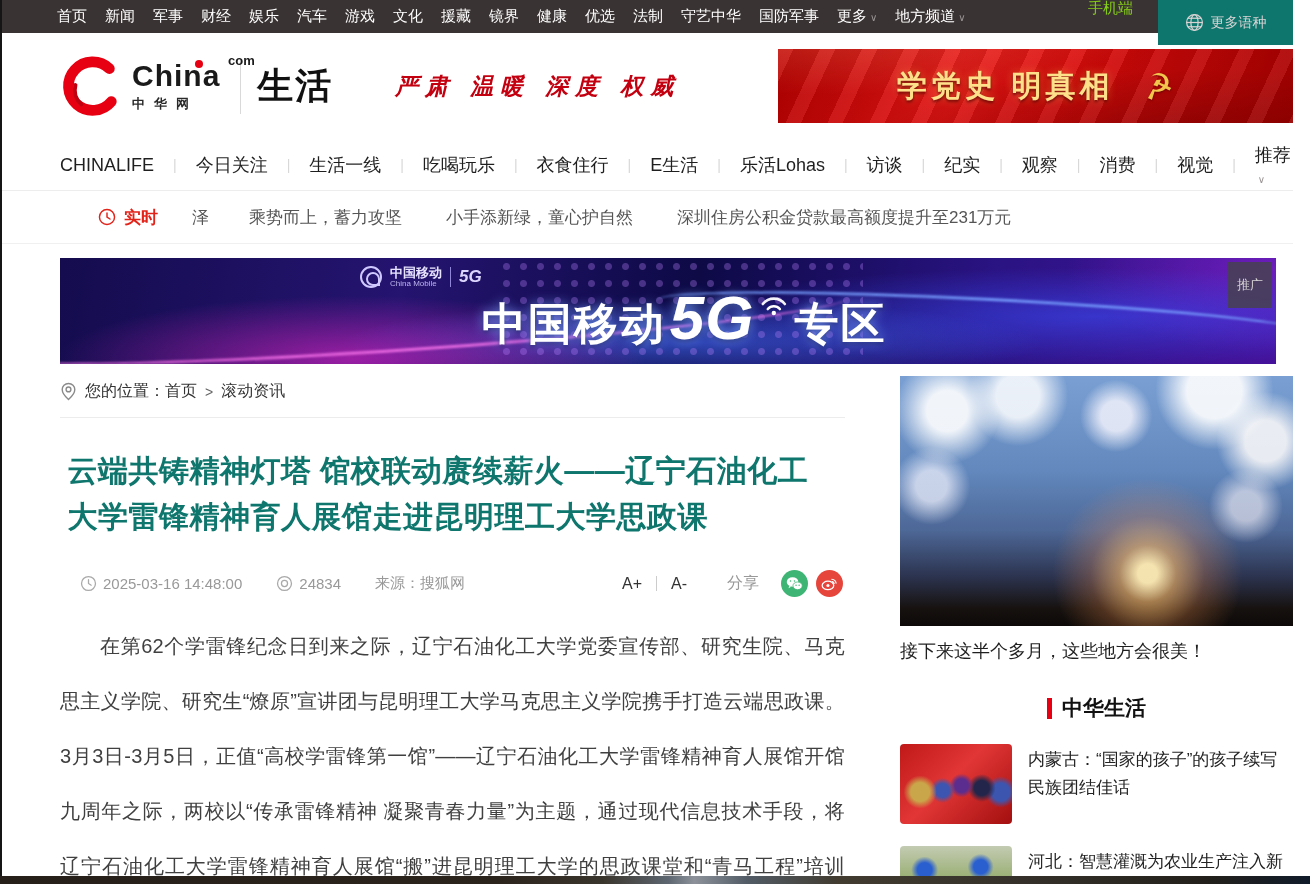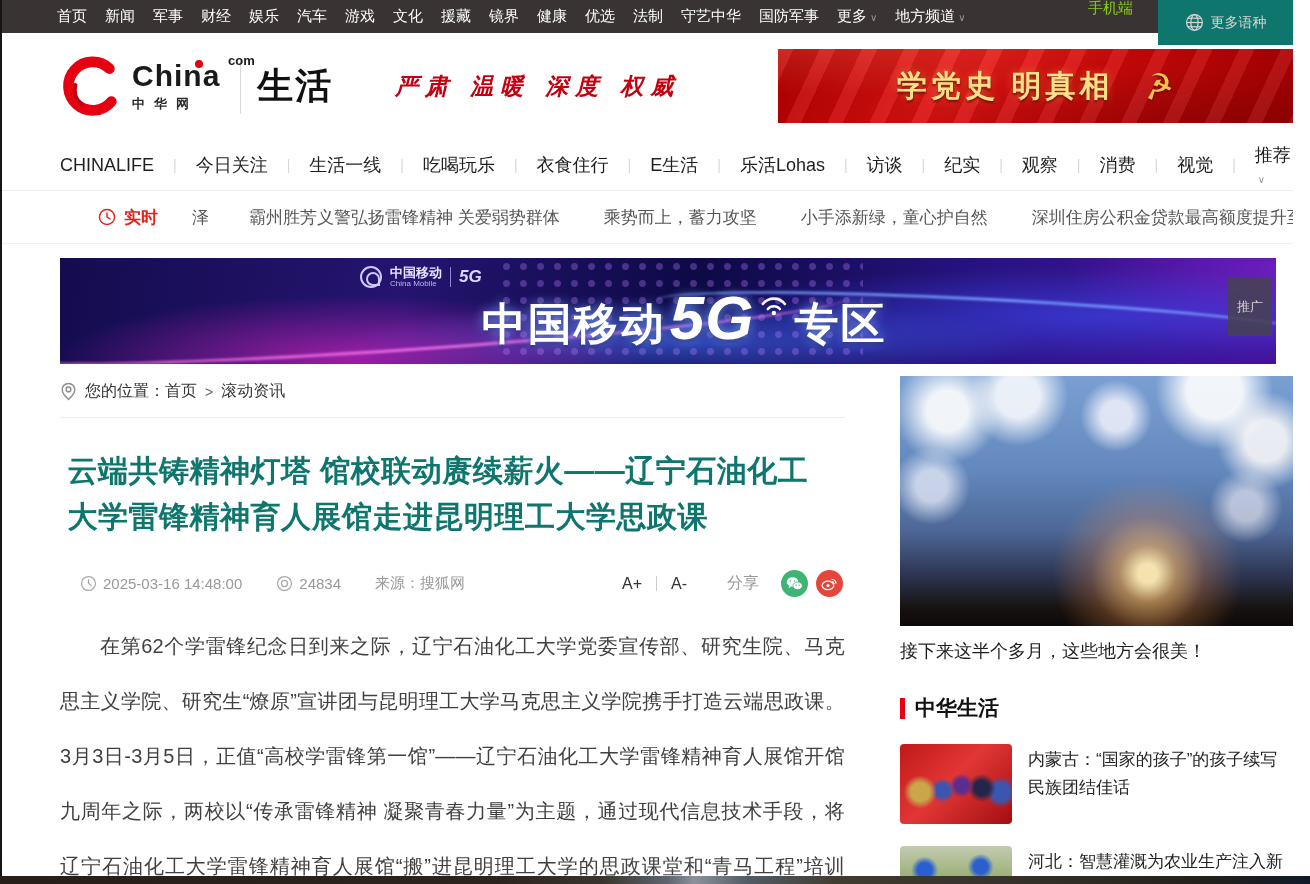--- a/index.html
+++ b/index.html
@@ -84,22 +84,22 @@
   .bn-logo-cn { font-size:13px; font-weight:700; line-height:13px; }
   .bn-logo-en { font-size:8px; line-height:9px; color:#bdb4ee; }
   .bn-logo-div { width:1px; height:20px; background:#8f86d8; }
   .bn-logo-5g { font-size:17px; font-weight:700; font-style:italic; color:#dcd6ff; }
   .bn-title { position:absolute; left:50%; top:24px; transform:translateX(-46%); display:flex;
     align-items:baseline; color:#fff; white-space:nowrap;
     text-shadow:0 0 12px rgba(120,160,255,.9), 0 2px 4px rgba(0,0,40,.6); }
   .bn-t-cn { font-size:44px; font-weight:700; letter-spacing:2px; }
   .bn-t-5g { font-size:62px; font-weight:800; font-style:italic; margin:0 4px; letter-spacing:1px; }
   .bn-wifi { width:30px; height:24px; margin:0 6px 28px 0; align-self:center; }
-  .bn-promo { position:absolute; right:4px; top:20px; background:rgba(70,66,80,.85); color:#d9d5d5;
-    font-size:13px; padding:20px 9px; }
+  .bn-promo { position:absolute; right:4px; top:4px; background:rgba(70,66,80,.85); color:#d9d5d5;
+    font-size:13px; padding:14px 9px; }
 
   
   .main { display:flex; padding:12px 17px 0 60px; }
   .artcol { width:785px; flex:none; }
   .sidecol { width:393px; flex:none; margin-left:55px; }
 
   .crumbrow { display:flex; align-items:center; height:40px; margin-top:2px; border-bottom:1px solid #ececec;
     padding-bottom:12px; }
   .pin { width:17px; height:19px; margin-right:8px; }
   .crumb-label { font-size:16px; color:#333; }
@@ -132,21 +132,21 @@
       radial-gradient(circle at 63% 79%, rgba(255,236,180,.95) 0 3%, rgba(255,190,110,.6) 9%, rgba(255,150,80,.25) 18%, transparent 30%),
       radial-gradient(circle at 12% 14%, rgba(255,255,255,.9) 0 5%, transparent 13%),
       radial-gradient(circle at 30% 8%, rgba(255,255,255,.85) 0 6%, transparent 14%),
       radial-gradient(circle at 55% 16%, rgba(250,248,255,.8) 0 5%, transparent 12%),
       radial-gradient(circle at 80% 6%, rgba(255,255,255,.9) 0 7%, transparent 15%),
       radial-gradient(circle at 93% 26%, rgba(255,252,250,.85) 0 5%, transparent 12%),
       radial-gradient(circle at 8% 44%, rgba(245,245,255,.7) 0 4%, transparent 10%),
       radial-gradient(circle at 88% 52%, rgba(250,245,250,.6) 0 4%, transparent 10%),
       linear-gradient(180deg,#7aa0d3 0%,#6288bd 38%,#4d6796 62%,#2c3450 80%,#171210 93%,#0c0908 100%); }
   .side-cap { margin-top:12px; font-size:18px; color:#1f1f1f; line-height:26px; }
-  .side-sec { display:flex; align-items:center; margin-top:30px; }
+  .side-sec { display:flex; align-items:center; margin-top:30px;justify-content:center; }
   .side-bar { width:5px; height:21px; background:#e60012; margin-right:10px; }
   .side-sec-title { font-size:21px; font-weight:700; color:#111; }
   .side-item { display:flex; margin-top:22px; cursor:pointer; }
   .side-thumb { width:112px; height:80px; flex:none; border-radius:4px; margin-right:16px; }
   .thumb-1 { background:
       radial-gradient(circle at 18% 60%, #caa64a 0 9%, transparent 16%),
       radial-gradient(circle at 38% 58%, #3b55b0 0 8%, transparent 15%),
       radial-gradient(circle at 55% 52%, #5a2d8f 0 9%, transparent 16%),
       radial-gradient(circle at 73% 55%, #23264a 0 8%, transparent 15%),
       radial-gradient(circle at 90% 60%, #3c55ae 0 8%, transparent 14%),
@@ -282,21 +282,20 @@
 
   <div class="ticker">
     <svg class="tk-ico" viewBox="0 0 20 20">
       <circle cx="10" cy="10" r="8.4" fill="none" stroke="#e2231a" stroke-width="1.6"></circle>
       <path d="M10 5.5 V10 L13.3 12.2" fill="none" stroke="#e2231a" stroke-width="1.6" stroke-linecap="round"></path>
     </svg>
     <span class="tk-label">实时</span>
     <span class="tk-partial">泽</span>
     <div style="display:flex">
 
-    <span class="tk-item">霸州胜芳义警弘扬雷锋精神 关爱弱势群体</span>
         <span class="tk-item">乘势而上，蓄力攻坚</span>
         <span class="tk-item">小手添新绿，童心护自然</span>
         <span class="tk-item">深圳住房公积金贷款最高额度提升至231万元</span>
       </div>
   </div>
 
   <div class="banner">
     <div class="bn-swoosh"></div>
     <div class="bn-swoosh2"></div>
     <div class="bn-logo">

